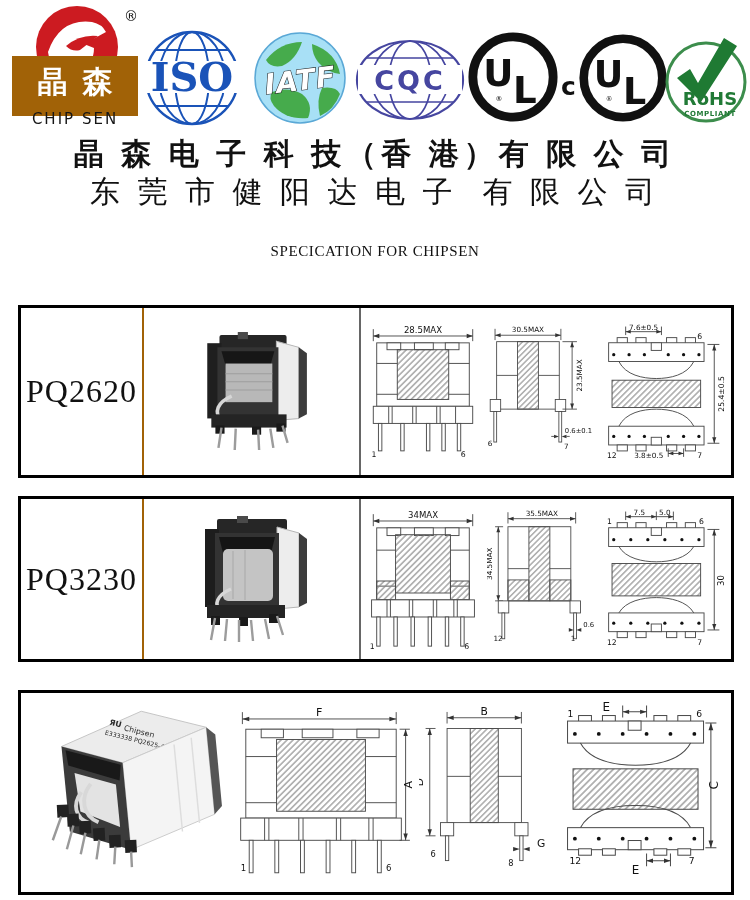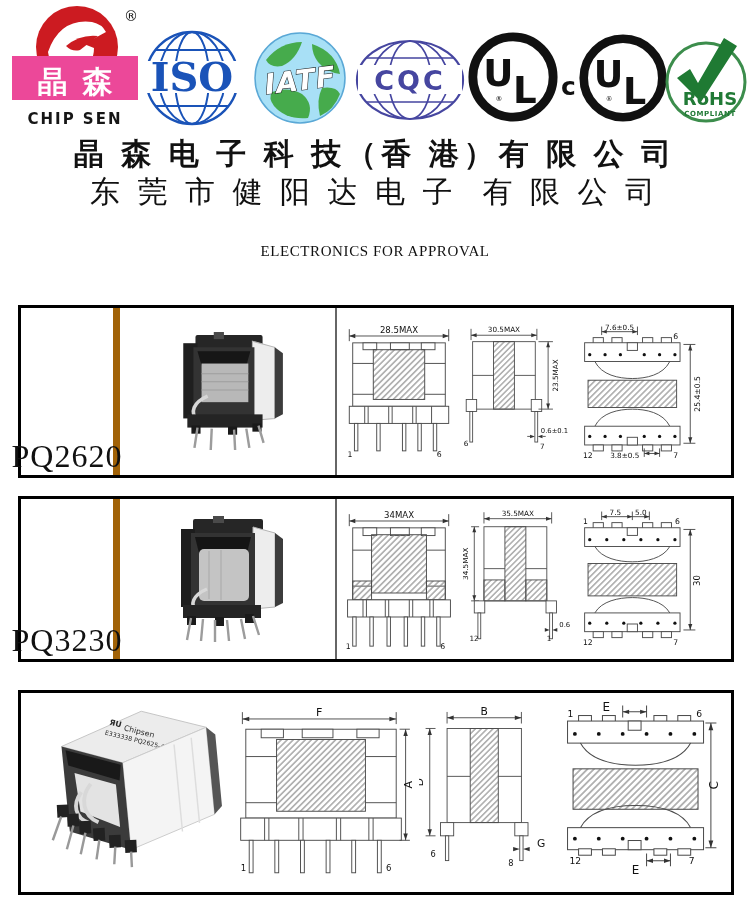--- a/index.html
+++ b/index.html
@@ -6,24 +6,24 @@
   html,body{background:#fff}
   .page{position:relative;width:750px;height:900px;background:#fff;overflow:hidden;
         font-family:"Liberation Serif",serif;color:#111}
 
   
   .logo{position:absolute}
   .cs-logo{left:12px;top:6px;width:128px;height:124px}
   .cs-circle{position:absolute;left:24px;top:0;width:82px;height:82px;border-radius:50%;
              background:#cc1b21;overflow:hidden}
   .cs-reg{position:absolute;left:112px;top:2px;font-size:14px;font-family:"DejaVu Sans",sans-serif}
-  .cs-green{position:absolute;left:0;top:50px;width:126px;height:44px;background:#ec4899;
+  .cs-green{position:absolute;left:0;top:50px;width:126px;height:60px;background:#a16207;
             color:#fff;font-weight:bold;font-size:30px;text-align:center;line-height:52px;
             white-space:pre;font-family:"Liberation Serif",serif}
-  .cs-latin{position:absolute;left:0;top:104px;width:126px;text-align:center;font-weight:bold;
+  .cs-latin{position:absolute;left:0;top:104px;width:126px;text-align:center;font-weight:normal;
             font-size:15px;letter-spacing:2px;font-family:"DejaVu Sans",sans-serif;color:#161616}
   .iso-logo{left:140px;top:28px}
   .iatf-logo{left:252px;top:30px}
   .cqc-logo{left:354px;top:38px}
   .ul1-logo{left:466px;top:30px}
   .ul-c{left:561px;top:72px;font-size:25px;font-weight:bold;font-family:"DejaVu Sans",sans-serif}
   .ul2-logo{left:577px;top:32px}
   .rohs-logo{left:664px;top:26px}
 
   
@@ -32,21 +32,21 @@
   .cn2{top:172px;font-size:30px;font-weight:normal;letter-spacing:5px}
   .en{top:216px;font-size:17px;letter-spacing:0.4px}
   .spec{top:243px;font-size:15px;letter-spacing:0.6px}
 
   
   .panel{position:absolute;left:18px;width:716px;border:3px solid #000;background:#fff;display:flex}
   .p1{top:305px;height:173px}
   .p2{top:496px;height:166px}
   .p3{top:690px;height:205px}
   .cell{position:relative;height:100%}
-  .model-cell{width:99px;border-right:7px solid #a16207;display:flex;align-items:flex-end;justify-content:center}
+  .model-cell{width:123px;border-right:2px solid #a16207;display:flex;align-items:center;justify-content:center}
   .model{font-size:32px;letter-spacing:1px}
   .photo-cell{width:217px;border-right:2px solid #666;display:flex;align-items:center;justify-content:center}
   .draw-cell{flex:1}
   .draw-cell>svg{position:absolute}
 
   
   .drw text{font-family:"DejaVu Sans",sans-serif;fill:#111}
   .t10{font-size:10px}.t9{font-size:9px}.t85{font-size:8.5px}.t13{font-size:13px}
   .ln{stroke:#4a4a4a;stroke-width:1.1;fill:none}
   .fig{stroke:#4a4a4a;stroke-width:1.1;fill:#fff}
@@ -138,21 +138,21 @@
 
   <svg class="logo rohs-logo" width="84" height="100" viewBox="0 0 84 100">
     <circle cx="42" cy="56" r="39" fill="#fff" stroke="#3c8d4c" stroke-width="3"></circle>
     <path d="M13,52 L26,43 L34,57 L60,12 L73,20 L37,76 Z" fill="#1f7a33"></path>
     <text x="46" y="79" text-anchor="middle" font-size="18" font-weight="bold" font-family="DejaVu Sans,sans-serif" fill="#217a36">RoHS</text>
     <text x="46" y="90" text-anchor="middle" font-size="7" font-weight="bold" letter-spacing="0.6" font-family="DejaVu Sans,sans-serif" fill="#217a36">COMPLIANT</text>
   </svg>
 
   <div class="hdr cn1">晶 森 电 子 科 技（香 港）有 限 公 司</div>
   <div class="hdr cn2">东 莞 市 健 阳 达 电 子  有 限 公 司</div>
-  <div class="hdr spec">ELECTRONICS FOR APPROVAL</div>
+  <div class="hdr spec">SPECICATION FOR CHIPSEN</div>
 
   <section class="panel p1">
     <div class="cell model-cell">
       <span class="model">PQ2620</span>
     </div>
     <div class="cell photo-cell">
       <svg width="122" height="124" viewBox="0 0 120 120">
         <rect x="28" y="4" width="66" height="18" rx="2" fill="#262626"></rect>
         <rect x="46" y="1" width="10" height="7" fill="#4a4a4a"></rect>
         <polygon points="84,10 106,16 106,86 84,88" fill="#ededed" stroke="#b5b5b5"></polygon>

